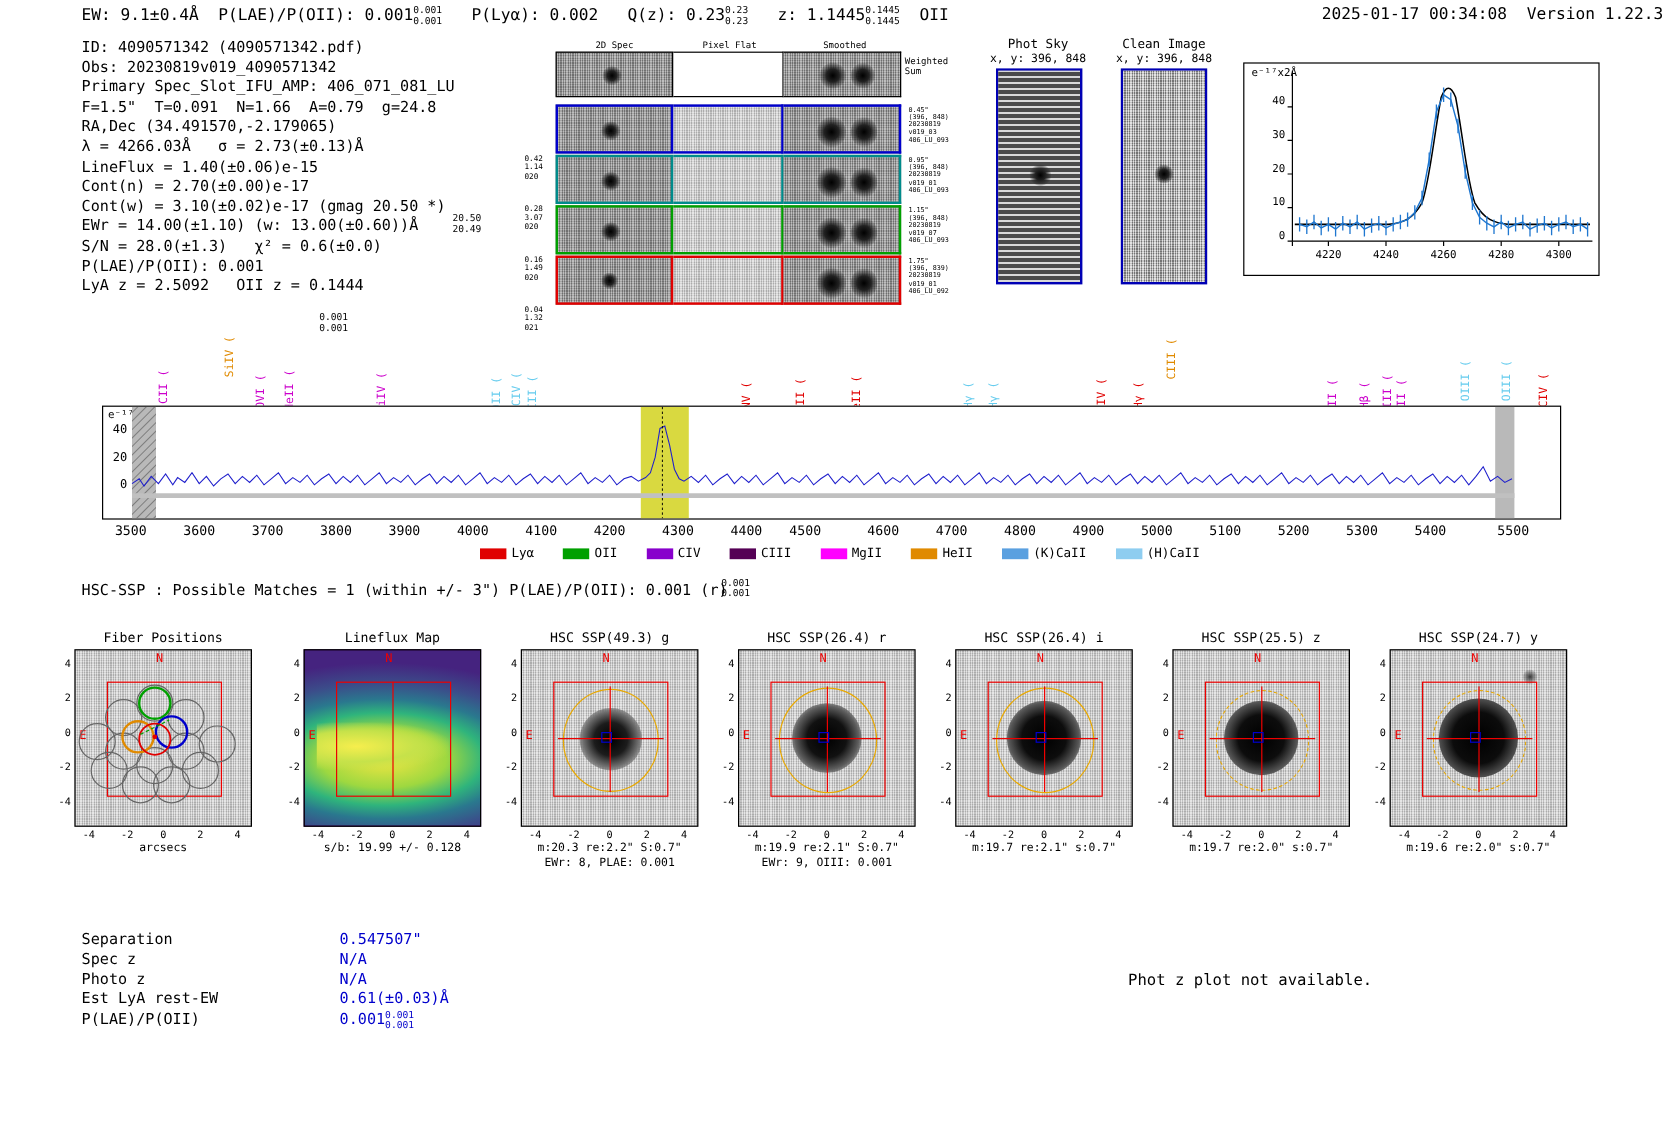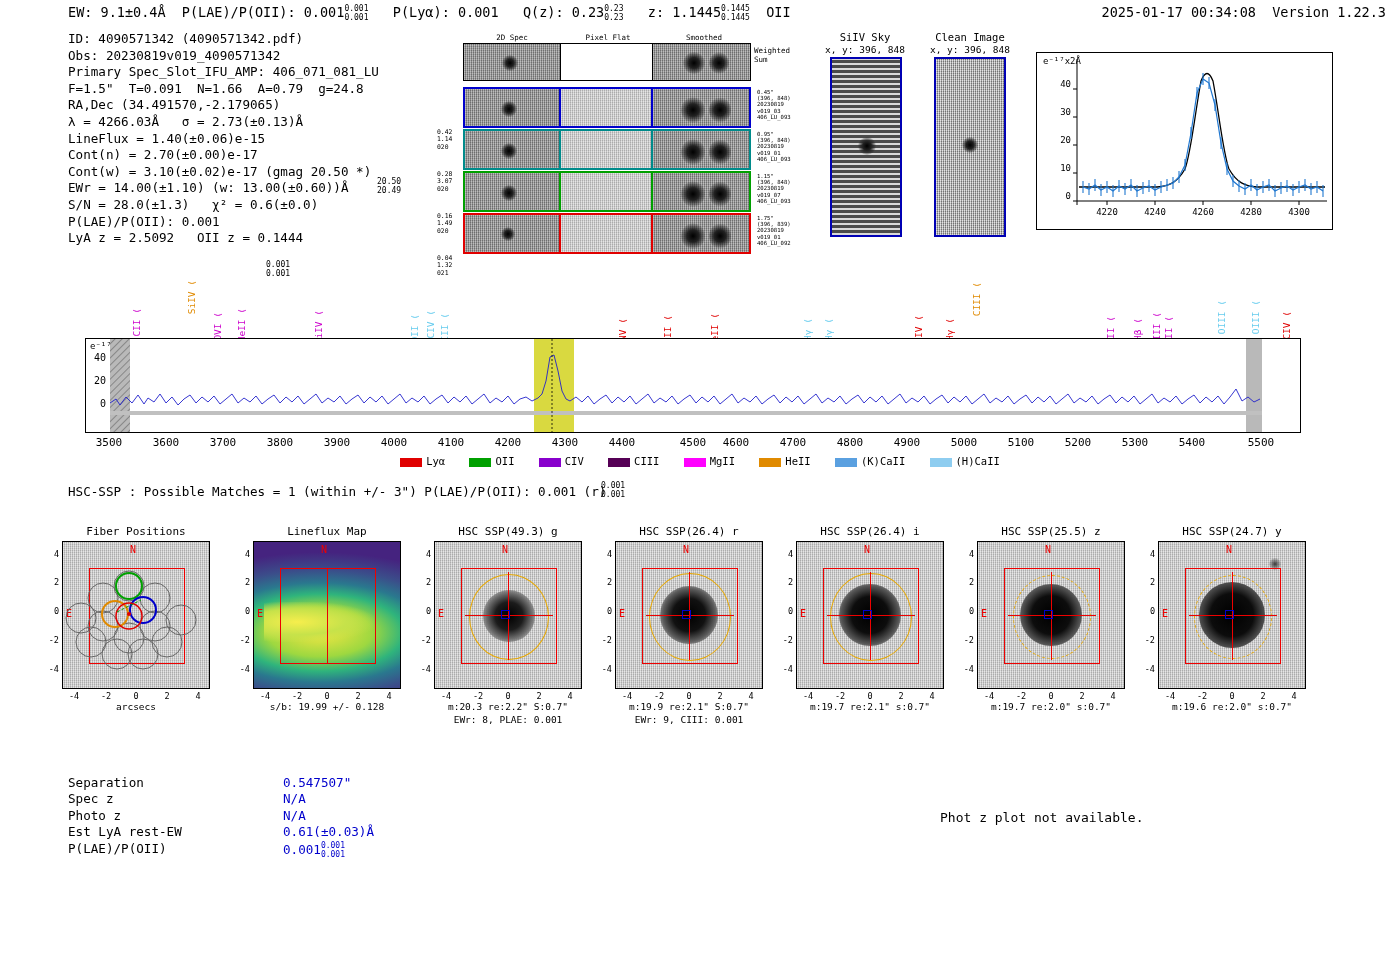--- a/index.html
+++ b/index.html
@@ -68,21 +68,21 @@
   #btable .k{display:inline-block;width:215px;color:#000;white-space:pre;}
   #btable .v{color:#0000cc;white-space:pre;}
   #photz{position:absolute;left:940px;top:810px;font-size:13px;}
 </style>
 </head>
 <body>
 
 <div class="abs" id="topline">
   <span>EW: 9.1±0.4Å</span>&nbsp;
   <span>P(LAE)/P(OII): 0.001</span><span class="supsub"><span>0.001</span><br><span>0.001</span></span>&nbsp;&nbsp;
-  <span>P(Lyα): 0.001</span>&nbsp;&nbsp;
+  <span>P(Lyα): 0.002</span>&nbsp;&nbsp;
   <span>Q(z): 0.23</span><span class="supsub"><span>0.23</span><br><span>0.23</span></span>&nbsp;&nbsp;
   <span>z: 1.1445</span><span class="supsub"><span>0.1445</span><br><span>0.1445</span></span>&nbsp;
   <span>OII</span>
 </div>
 <div class="abs" id="stamp">
   <span>2025-01-17 00:34:08</span>&nbsp;&nbsp;<span>Version 1.22.3</span>
 </div>
 
 <div class="abs" id="infoblock"><span>ID: 4090571342 (4090571342.pdf)</span>
 <span>Obs: 20230819v019_4090571342</span>
@@ -190,21 +190,21 @@
       <div class="blob" style="left:56px;top:8px;width:22px;height:26px;"></div>
     </div>
   </div>
   <div class="rowtxt" style="left:294px;top:182px;"><span>1.75"
 (396, 839)
 20230819
 v019_01
 406_LU_092</span></div>
 </div>
 
-<div class="imgttl" style="left:820px;top:31px;width:90px;">SiIV Sky</div>
+<div class="imgttl" style="left:820px;top:31px;width:90px;">Phot Sky</div>
 <div class="imgttl" style="left:820px;top:44px;width:90px;font-size:9.5px;">x, y: 396, 848</div>
 <div class="skybox" style="left:830px;top:57px;width:72px;height:180px;">
   <div class="skystripes"></div>
   <div class="blob" style="left:26px;top:78px;width:18px;height:18px;"></div>
 </div>
 
 <div class="imgttl" style="left:920px;top:31px;width:100px;">Clean Image</div>
 <div class="imgttl" style="left:920px;top:44px;width:100px;font-size:9.5px;">x, y: 396, 848</div>
 <div class="skybox" style="left:934px;top:57px;width:72px;height:180px;">
   <div class="cleannoise"></div>
@@ -351,21 +351,21 @@
   <span class="xtick" style="left:24px;">3500</span>
   <span class="xtick" style="left:81px;">3600</span>
   <span class="xtick" style="left:138px;">3700</span>
   <span class="xtick" style="left:195px;">3800</span>
   <span class="xtick" style="left:252px;">3900</span>
   <span class="xtick" style="left:309px;">4000</span>
   <span class="xtick" style="left:366px;">4100</span>
   <span class="xtick" style="left:423px;">4200</span>
   <span class="xtick" style="left:480px;">4300</span>
   <span class="xtick" style="left:537px;">4400</span>
-  <span class="xtick" style="left:608px;">4500</span>
+  <span class="xtick" style="left:586px;">4500</span>
   <span class="xtick" style="left:651px;">4600</span>
   <span class="xtick" style="left:708px;">4700</span>
   <span class="xtick" style="left:765px;">4800</span>
   <span class="xtick" style="left:822px;">4900</span>
   <span class="xtick" style="left:879px;">5000</span>
   <span class="xtick" style="left:936px;">5100</span>
   <span class="xtick" style="left:993px;">5200</span>
   <span class="xtick" style="left:1050px;">5300</span>
   <span class="xtick" style="left:1107px;">5400</span>
   <span class="xtick" style="left:1176px;">5500</span>
@@ -502,21 +502,21 @@
     <span class="ytl" style="top:-78px;">0</span>
     <span class="ytl" style="top:-49px;">-2</span>
     <span class="ytl" style="top:-20px;">-4</span>
     <span class="xtl" style="left:12px;top:0;">-4</span>
     <span class="xtl" style="left:44px;top:0;">-2</span>
     <span class="xtl" style="left:74px;top:0;">0</span>
     <span class="xtl" style="left:105px;top:0;">2</span>
     <span class="xtl" style="left:136px;top:0;">4</span>
   </div>
   <div class="cutcaption">m:19.9  re:2.1"  S:0.7"</div>
-  <div class="cutcaption" style="margin-top:1px;">EWr: 9, CIII: 0.001</div>
+  <div class="cutcaption" style="margin-top:1px;">EWr: 9, OIII: 0.001</div>
 </div>
 
 <div class="cutpanel" style="left:796px;">
   <div class="cuttitle">HSC SSP(26.4) i</div>
   <div class="cutimg noiselt">
     <div class="galaxy" style="left:42px;top:42px;width:62px;height:62px;background:radial-gradient(circle,#000 0%,#0d0d0d 42%,#565656 66%,rgba(200,200,200,0) 88%);"></div>
     <span class="redN" style="left:67px;top:2px;">N</span>
     <span class="redN" style="left:3px;top:66px;">E</span>
     <div class="redbox" style="left:26px;top:26px;width:96px;height:96px;"></div>
     <div class="ell" style="left:33px;top:31px;width:82px;height:88px;"></div>

